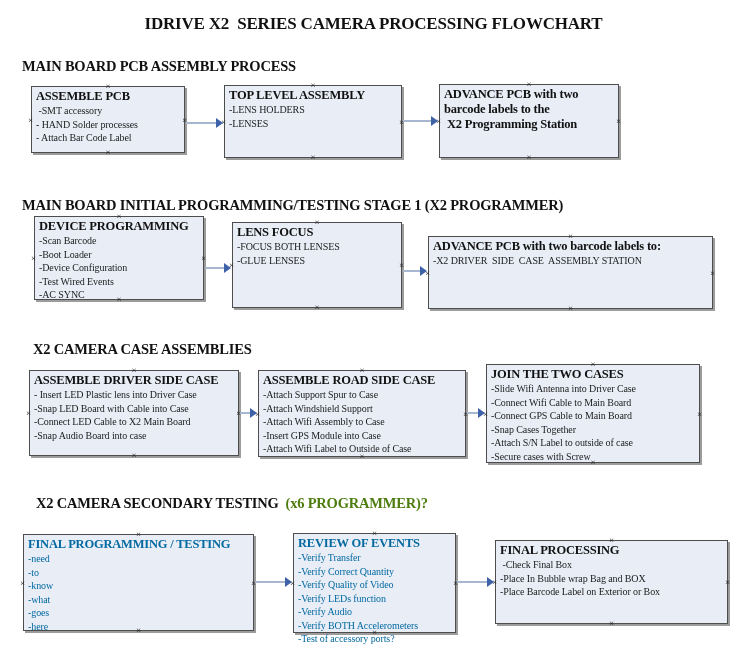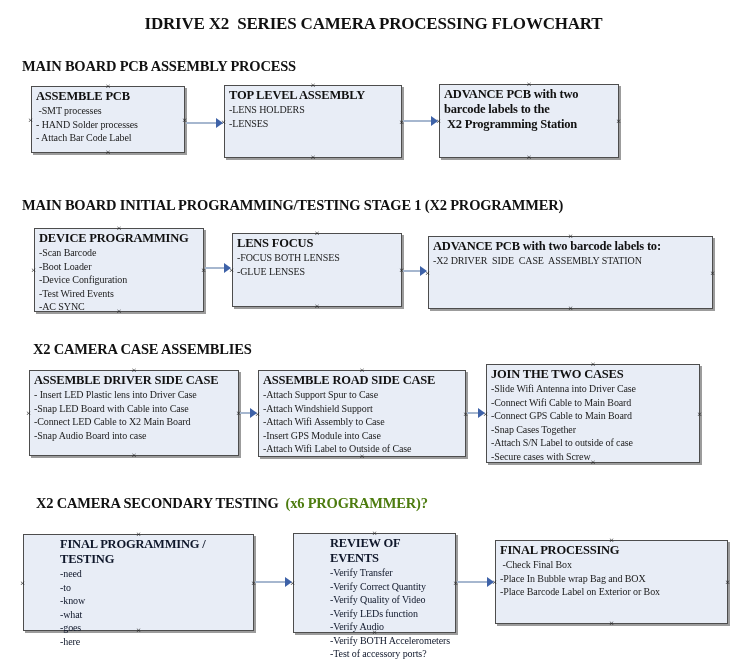--- a/index.html
+++ b/index.html
@@ -10,26 +10,26 @@
   .sec-h{position:absolute;font-size:14.5px;font-weight:bold;letter-spacing:-0.2px;white-space:pre;}
   .h1{left:22px;top:58px}
   .h2{left:22px;top:197px}
   .h3{left:33px;top:341px}
   .h4{left:36px;top:495px}
   .red{color:#4d7c0f;}
   .bx{position:absolute;background:#e8edf6;border:1px solid #4d4d4d;
       box-shadow:2px 2px 0 #9c9c9c;box-sizing:border-box;padding:2px 12px 0 4px;}
   .bx .ttl{font-size:12.5px;font-weight:bold;line-height:15px;letter-spacing:-0.2px;white-space:pre-wrap;}
   .bx .line{font-size:10px;line-height:13.5px;letter-spacing:-0.1px;white-space:pre;color:#1c1c1c;}
-  .redbox .ttl,.redbox .line{color:#0f172a;margin-left:32px;}
+  .redbox .ttl,.redbox .line{color:#0369a1;}
   .a1{left:31px;top:86px;width:154px;height:67px}
   .a2{left:224px;top:85px;width:178px;height:73px}
   .a3{left:439px;top:84px;width:180px;height:74px}
-  .b1{left:34px;top:228px;width:170px;height:84px}
-  .b2{left:232px;top:233px;width:170px;height:74px}
+  .b1{left:34px;top:216px;width:170px;height:84px}
+  .b2{left:232px;top:222px;width:170px;height:86px}
   .b3{left:428px;top:236px;width:285px;height:73px}
   .c1{left:29px;top:370px;width:210px;height:86px}
   .c2{left:258px;top:370px;width:208px;height:87px}
   .c3{left:486px;top:364px;width:214px;height:99px}
   .d1{left:23px;top:534px;width:231px;height:97px}
   .d2{left:293px;top:533px;width:163px;height:100px}
   .d3{left:495px;top:540px;width:233px;height:84px}
   .gp{position:absolute;font-size:9px;line-height:9px;color:#1a1a1a;font-weight:normal;}
   .gp::before{content:"\00D7";}
   .gp-t{top:-5px;left:50%;transform:translateX(-50%);}
@@ -61,21 +61,21 @@
   <div class="sec-h h3">X2 CAMERA CASE ASSEMBLIES</div>
   <div class="sec-h h4"><span>X2 CAMERA SECONDARY TESTING  </span><span class="red">(x6 PROGRAMMER)?</span></div>
 
   <div class="bx a1">
     <span class="gp gp-t"></span>
       <span class="gp gp-b"></span>
       <span class="gp gp-l"></span>
       <span class="gp gp-r"></span>
     <div class="ttl">ASSEMBLE PCB</div>
     <div class="lines">
-        <div class="line"> -SMT processes</div>
+        <div class="line"> -SMT accessory</div>
         <div class="line">- HAND Solder processes</div>
         <div class="line">- Attach Bar Code Label</div>
       </div>
   </div>
   <div class="bx a2">
     <span class="gp gp-t"></span>
       <span class="gp gp-b"></span>
       <span class="gp gp-l"></span>
       <span class="gp gp-r"></span>
     <div class="ttl">TOP LEVEL ASSEMBLY</div>

